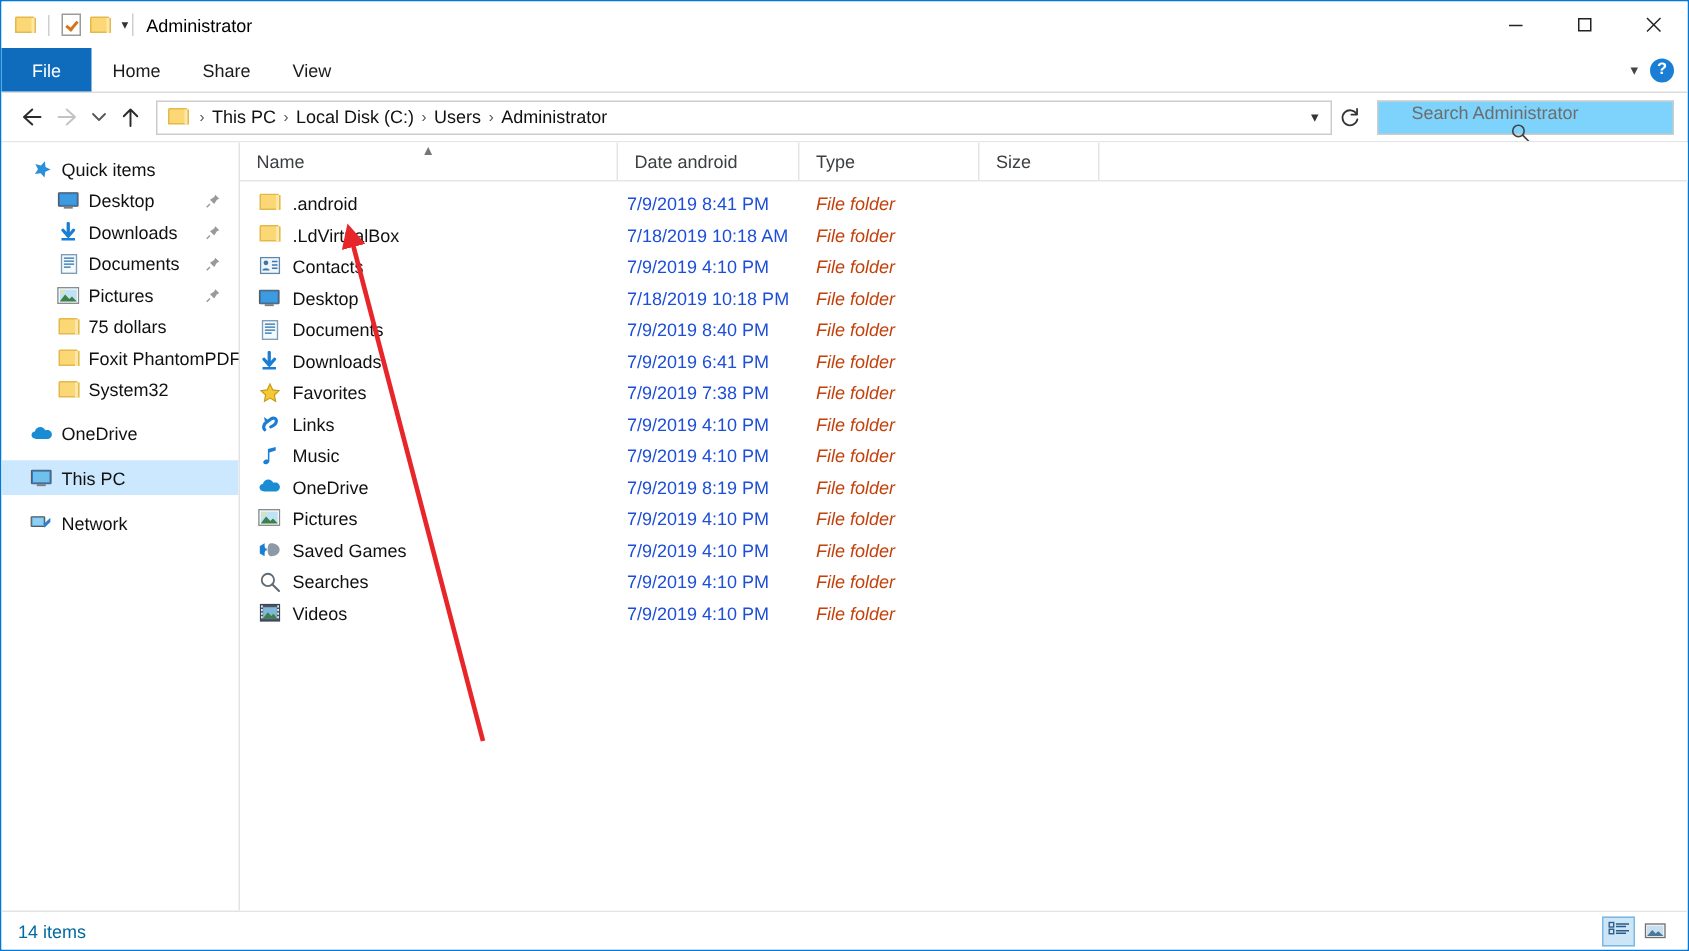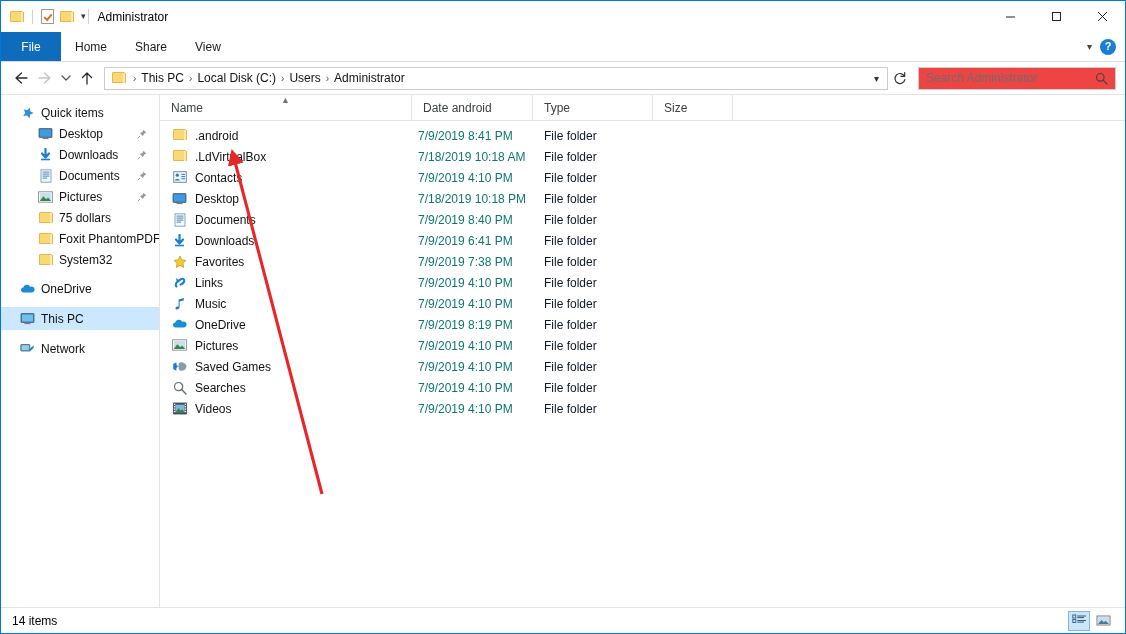--- a/index.html
+++ b/index.html
@@ -173,24 +173,25 @@
     display: flex; align-items: center;
   }
   .addr-right {
     margin-left: auto; display: flex; align-items: center;
   }
   .addr-chev { padding: 0 8px; font-size: 10px; color: #333; }
 
   .searchbox {
     width: 198px; height: 23px;
     border: 1px solid #cccccc;
-    background: #ef4444;
+    background: #7dd3fc;
     margin-left: 6px;
     display: flex; align-items: center;
     box-sizing: border-box;
+    flex-direction: column;
   }
   .searchbox input {
     border: 0; outline: 0; flex: 1 1 auto;
     font-family: "Liberation Sans", sans-serif;
     font-size: 12px; color: #111;
     padding: 0 4px 0 7px;
     background: transparent;
     min-width: 0;
   }
   .searchbox input::placeholder { color: #6d6d6d; }
@@ -285,37 +286,38 @@
     padding-left: 11px; box-sizing: border-box;
     white-space: nowrap; overflow: hidden;
   }
   .cell-name .ico {
     width: 17px; margin-right: 7px; flex: 0 0 17px;
     display: flex; align-items: center; justify-content: center;
   }
   .cell-date {
     width: 121px; flex: 0 0 121px;
     padding-left: 6px; box-sizing: border-box;
-    color: #0f766e;
+    color: #1d4ed8;
     white-space: nowrap;
   }
   .cell-type {
     width: 120px; flex: 0 0 120px;
     padding-left: 11px; box-sizing: border-box;
-    color: #0f172a;
+    color: #c2410c;
+    font-style: italic;
   }
   .cell-size { width: 80px; flex: 0 0 80px; }
 
   
   .statusbar {
     height: 25px; flex: 0 0 auto;
     border-top: 1px solid #e3e3e3;
     display: flex; align-items: center;
     padding: 0 4px 0 11px;
-    font-size: 12px; color: #000000;
+    font-size: 12px; color: #0369a1;
     background: #ffffff;
   }
   .viewbtns { margin-left: auto; display: flex; gap: 2px; padding-right: 7px; }
   .viewbtn {
     width: 22px; height: 20px;
     display: flex; align-items: center; justify-content: center;
     box-sizing: border-box;
     border: 1px solid transparent;
   }
   .viewbtn.active {

